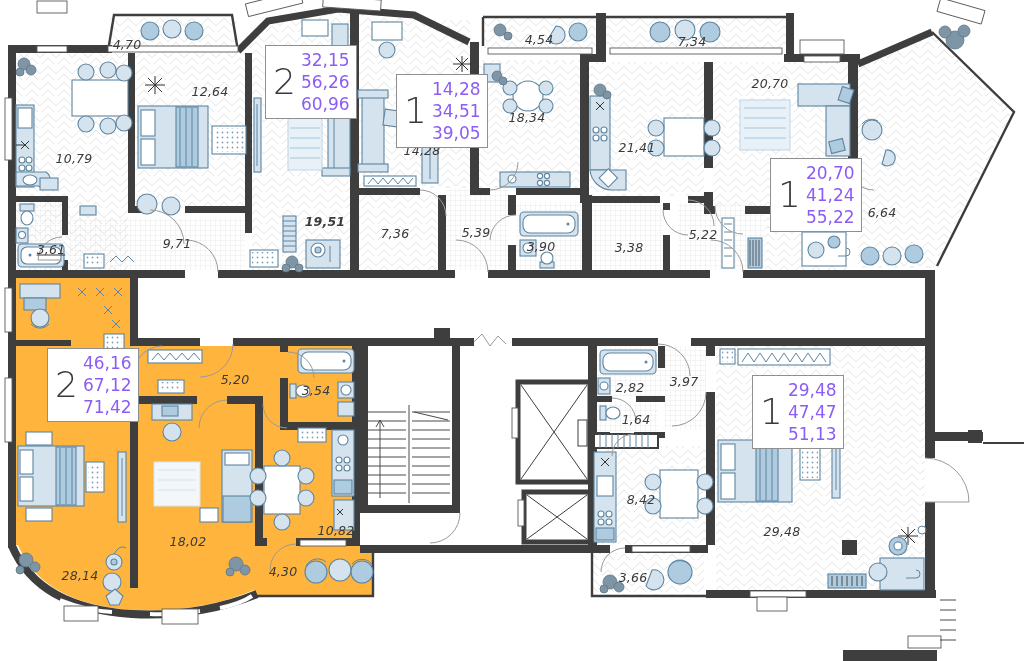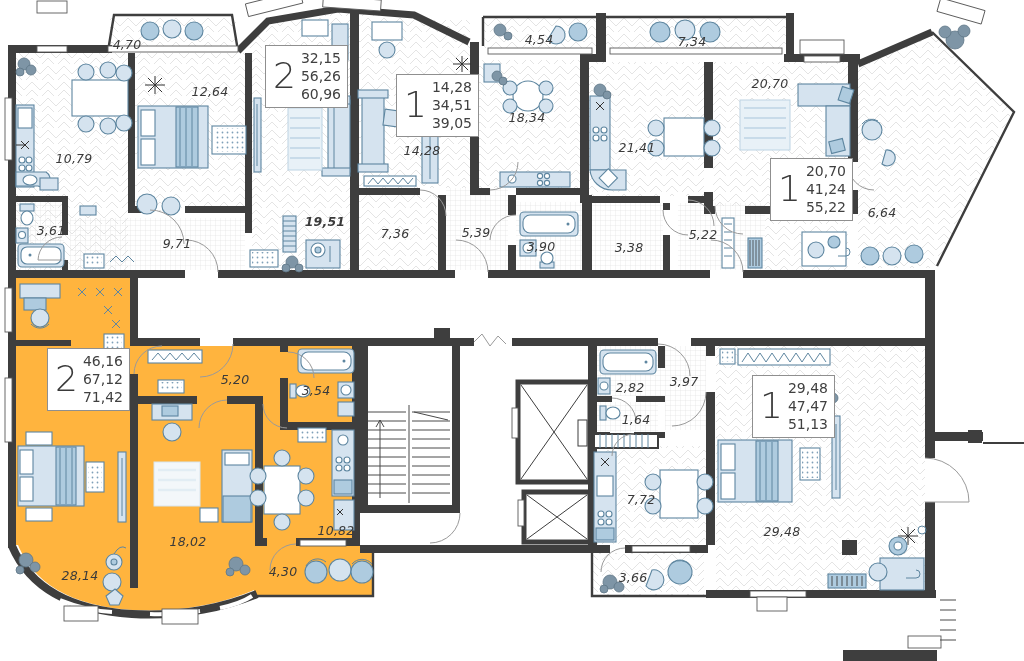--- a/index.html
+++ b/index.html
@@ -19,21 +19,21 @@
   .stp{stroke:#4A4A4A;stroke-width:1;fill:none;}
   .cmb{stroke:#5E86A0;stroke-width:1;fill:none;}
   .star{stroke:#333;stroke-width:1;fill:none;}
   
   .room-label{position:absolute;transform:translate(-50%,-50%);font-style:italic;
       font-size:12.5px;color:#3A3A3A;white-space:nowrap;letter-spacing:0.2px;}
   .apt-box{position:absolute;background:#fff;border:1px solid #8F8F8F;
       display:flex;align-items:center;gap:5px;padding:3px 6px 3px 7px;box-sizing:border-box;}
   .apt-num{font-size:36px;font-weight:200;color:#3A3A3A;line-height:1;}
   .apt-vals{display:flex;flex-direction:column;justify-content:center;}
-  .apt-vals span{font-size:14px;color:#404040;line-height:1.3;}
+  .apt-vals span{font-size:17px;color:#8b5cf6;line-height:1.3;}
 </style>
 </head>
 <body>
 
 <div class="plan">
 
 <svg width="1024" height="661" viewBox="0 0 1024 661">
   <defs>
     <pattern id="hb" width="16" height="16" patternUnits="userSpaceOnUse">
       <path d="M0,2 L8,10 L16,2 M0,10 L8,18 L16,10" stroke="#E4E4E4" stroke-width="1" fill="none"></path>
@@ -700,21 +700,21 @@
     <path d="M706,392 A34,34 0 0 1 672,426"></path>
     <path d="M625,548 A24,24 0 0 0 601,572"></path>
     <path d="M925,458 A44,44 0 0 1 969,502 L925,502"></path>
   </g>
 </svg>
 
 <div>
       <div class="room-label" style="left: 127px; top: 44px;">4,70</div>
       <div class="room-label" style="left: 210px; top: 91px;">12,64</div>
       <div class="room-label" style="left: 74px; top: 158px;">10,79</div>
-      <div class="room-label" style="left: 51px; top: 230px;">3,61</div>
+      <div class="room-label" style="left: 51px; top: 249px; text-decoration: underline;">3,61</div>
       <div class="room-label" style="left: 177px; top: 243px;">9,71</div>
       <div class="room-label" style="left: 325px; top: 221px; font-weight: bold;">19,51</div>
       <div class="room-label" style="left: 422px; top: 150px;">14,28</div>
       <div class="room-label" style="left: 539px; top: 39px;">4,54</div>
       <div class="room-label" style="left: 527px; top: 117px;">18,34</div>
       <div class="room-label" style="left: 395px; top: 233px;">7,36</div>
       <div class="room-label" style="left: 476px; top: 232px;">5,39</div>
       <div class="room-label" style="left: 541px; top: 246px;">3,90</div>
       <div class="room-label" style="left: 692px; top: 41px; text-align: right;">7,34</div>
       <div class="room-label" style="left: 770px; top: 83px;">20,70</div>
@@ -724,21 +724,21 @@
       <div class="room-label" style="left: 882px; top: 212px;">6,64</div>
       <div class="room-label" style="left: 235px; top: 379px;">5,20</div>
       <div class="room-label" style="left: 316px; top: 390px;">3,54</div>
       <div class="room-label" style="left: 80px; top: 575px;">28,14</div>
       <div class="room-label" style="left: 188px; top: 541px;">18,02</div>
       <div class="room-label" style="left: 336px; top: 530px;">10,82</div>
       <div class="room-label" style="left: 283px; top: 571px;">4,30</div>
       <div class="room-label" style="left: 630px; top: 387px;">2,82</div>
       <div class="room-label" style="left: 684px; top: 381px;">3,97</div>
       <div class="room-label" style="left: 636px; top: 419px;">1,64</div>
-      <div class="room-label" style="left: 641px; top: 499px;">7,72</div>
+      <div class="room-label" style="left: 641px; top: 499px;">8,42</div>
       <div class="room-label" style="left: 633px; top: 577px;">3,66</div>
       <div class="room-label" style="left: 782px; top: 531px;">29,48</div>
     </div>
 
 <div class="apt-box" style="left:265px;top:45px;">
   <span class="apt-num">2</span>
   <span class="apt-vals">
     <span>32,15</span>
     <span>56,26</span>
     <span>60,96</span>

